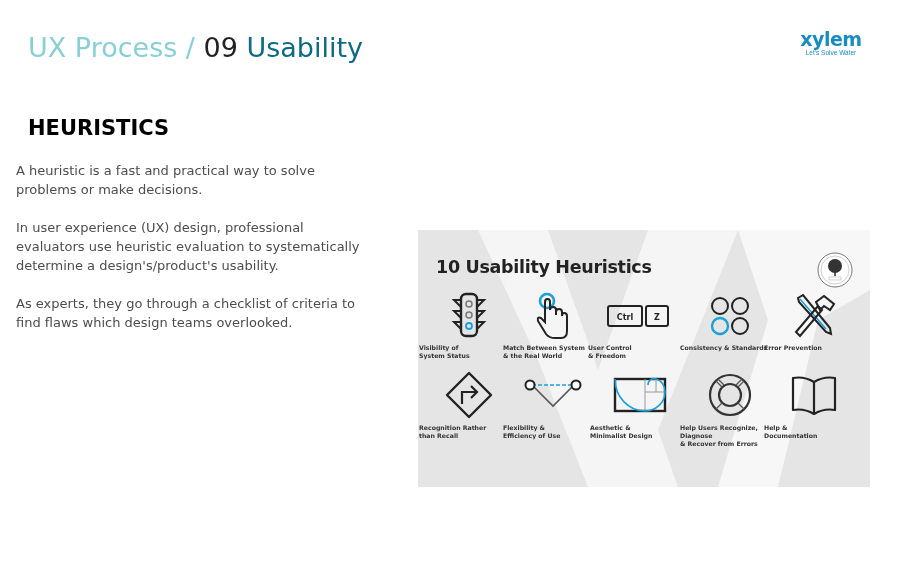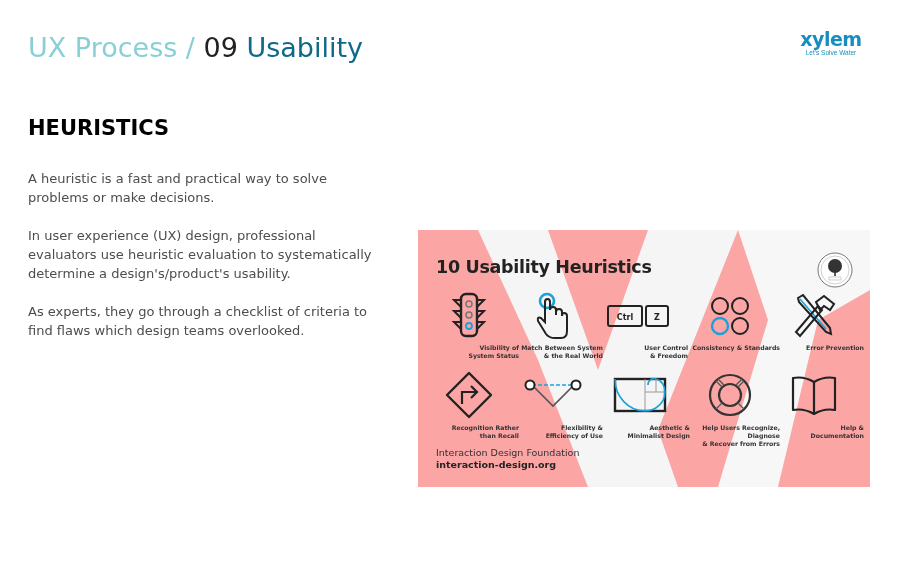--- a/index.html
+++ b/index.html
@@ -17,35 +17,35 @@
 
   .logo { position: absolute; left: 791px; top: 30px; width: 80px; text-align: center; }
   .logo .brand { display:block; font-family: "DejaVu Sans", sans-serif; font-size: 19px; color: #1a8dc0; letter-spacing: -0.5px; line-height: 18px; font-weight: bold; }
   .logo .tagline { display:block; font-size: 6.5px; color: #1a8dc0; margin-top: 1px; }
 
   .section-heading {
     position: absolute; left: 28px; top: 116px;
     font-family: "DejaVu Sans", sans-serif; font-weight: bold; font-size: 21px; color: #000; text-align: center;
   }
   .body-text {
-    position: absolute; left: 28px; width: 360px;
-    font-family: "DejaVu Sans", sans-serif; font-size: 13px; line-height: 19px; color: #4d4d4d; margin-top: 8px;
+    position: absolute; left: 16px; width: 360px;
+    font-family: "DejaVu Sans", sans-serif; font-size: 13px; line-height: 19px; color: #4d4d4d;
   }
 
   .figure {
-    position: absolute; left: 418px; top: 230px; width: 452px; height: 257px; background: #fca5a5; overflow: hidden;
+    position: absolute; left: 418px; top: 230px; width: 452px; height: 257px; background: #e5e5e5; overflow: hidden;
   }
   .figure .wm { position: absolute; left: 0; top: 0; }
   .fig-title {
     position: absolute; left: 18px; top: 27px; font-family: "DejaVu Sans", sans-serif;
     font-size: 17.5px; font-weight: bold; color: #222; letter-spacing: -0.3px;
   }
   .seal { position: absolute; left: 399px; top: 22px; width: 36px; height: 36px; }
 
-  .h-item { position: absolute; width: 100px; text-align: right; }
+  .h-item { position: absolute; width: 100px; text-align: left; }
   .h-item svg { display: block; margin: 0 auto; }
   .h-label { font-family: "DejaVu Sans", sans-serif; font-size: 6.2px; font-weight: bold; color: #333; line-height: 8px; margin-top: 4px; }
 
   .credit { position: absolute; left: 18px; top: 217px; font-family: "DejaVu Sans", sans-serif; font-size: 9.5px; color: #333; line-height: 12px; }
   .credit .org { display:block; }
   .credit .url { display:block; font-weight: bold; color: #222; }
 </style>
 </head>
 <body>
 
@@ -166,17 +166,13 @@
     <div class="h-label"><span>Help Users Recognize, Diagnose</span><br><span>&amp; Recover from Errors</span></div>
   </div>
 
   <div class="h-item" style="left:346px; top:140px">
     <svg width="50" height="50" viewBox="0 0 50 50">
       <path d="M25 12 Q15 6 4 8 L4 40 Q15 38 25 44 Q35 38 46 40 L46 8 Q35 6 25 12 Z M25 12 L25 44" fill="none" stroke="#222" stroke-width="2.2" stroke-linejoin="round"></path>
     </svg>
     <div class="h-label"><span>Help &amp;</span><br><span>Documentation</span></div>
   </div>
 
-  <div class="credit">
-    <span class="org">Interaction Design Foundation</span>
-    <span class="url">interaction-design.org</span>
-  </div>
 </div>
 
 </body></html>

